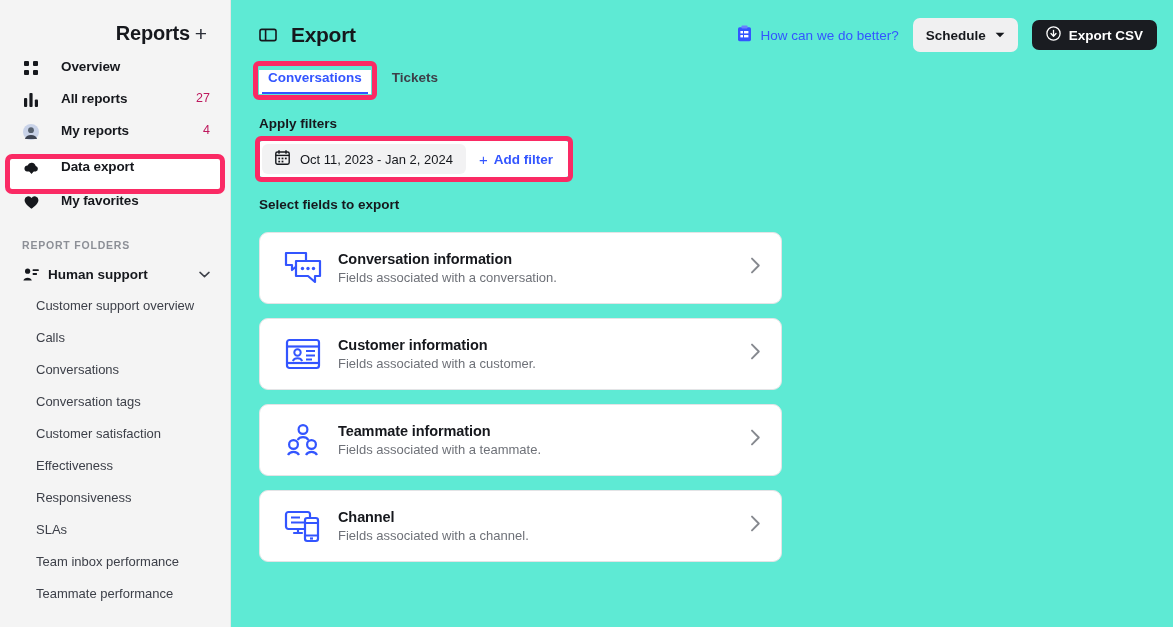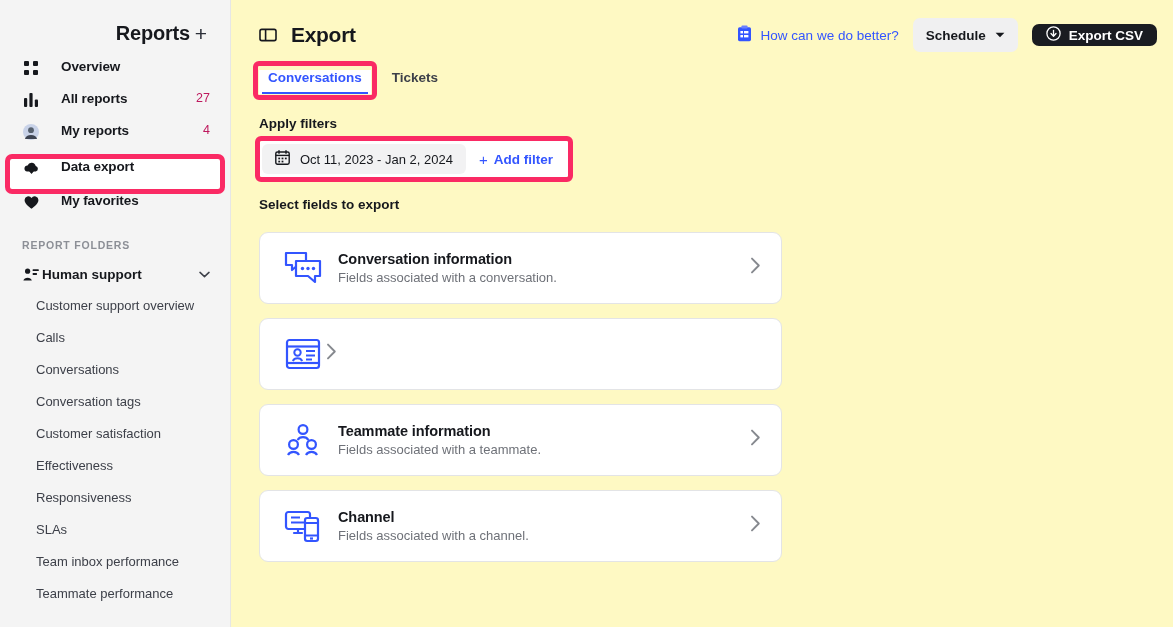--- a/index.html
+++ b/index.html
@@ -49,50 +49,50 @@
   .hl-box {
     position: absolute; inset: -5px -4px -5px -4px;
     border: 5px solid #fa2a64; border-radius: 7px; pointer-events: none;
   }
 
   .folders-label {
     font-size: 10.5px; font-weight: bold; color: #8c8f96;
     letter-spacing: 0.8px; padding: 14px 22px 8px 22px;
   }
   .folder-row {
-    display: flex; align-items: center; gap: 2px;
+    display: flex; align-items: center; gap: 8px;
     height: 30px; padding: 0 20px 0 22px; cursor: pointer;
   }
   .folder-row .lbl { font-size: 13.5px; font-weight: bold; color: #16181d; flex: 1; }
   .chev-d { color: #3d4049; font-size: 11px; }
   .sub-item {
     font-size: 13px; color: #3d4049; height: 32px;
     display: flex; align-items: center; padding-left: 36px; cursor: pointer;
   }
 
   
-  #main { flex: 1; height: 627px; background: #fef9c3; position: relative; overflow: hidden; }
+  #main { flex: 1; height: 627px; background: #5eead4; position: relative; overflow: hidden; }
   .topbar {
     display: flex; align-items: center; padding: 18px 16px 0 28px; height: 52px;
   }
   .panel-ico { width: 18px; height: 18px; margin-right: 14px; flex: 0 0 18px; cursor: pointer; }
   .page-title { font-size: 21px; font-weight: bold; color: #16181d; letter-spacing: -0.3px; }
   .top-right { margin-left: auto; display: flex; align-items: center; gap: 14px; }
   .feedback { display: flex; align-items: center; gap: 9px; cursor: pointer; }
   .feedback .txt { font-size: 13.5px; color: #3355ff; }
   .btn-sched {
     background: #f0f0f1; border: none; border-radius: 7px;
     height: 34px; padding: 0 13px; display: flex; align-items: center; gap: 9px;
     font-size: 13.5px; font-weight: bold; color: #16181d; cursor: pointer;
     font-family: inherit;
   }
   .btn-sched .car { font-size: 9px; color: #16181d; }
   .btn-csv {
     background: #1a1c21; border: none; border-radius: 7px;
-    height: 22px; padding: 0 14px; display: flex; align-items: center; gap: 8px;
+    height: 30px; padding: 0 14px; display: flex; align-items: center; gap: 8px;
     font-size: 13.5px; font-weight: bold; color: #fff; cursor: pointer;
     font-family: inherit;
   }
 
   
   .tabs-row { display: flex; align-items: flex-end; padding: 14px 0 0 28px; height: 42px; gap: 0; }
   .tab {
     font-size: 13.5px; font-weight: bold; color: #3d4049;
     padding: 0 9px 9px 9px; cursor: pointer; position: relative;
   }
@@ -373,20 +373,24 @@
             <rect x="2" y="2" width="32" height="28" rx="2.5" stroke="#3355ff" stroke-width="2.2" fill="none"></rect>
             <line x1="2" y1="8.5" x2="34" y2="8.5" stroke="#3355ff" stroke-width="2.2"></line>
             <line x1="2" y1="25" x2="34" y2="25" stroke="#3355ff" stroke-width="2.2"></line>
             <circle cx="12.5" cy="14.5" r="3.2" stroke="#3355ff" stroke-width="2" fill="none"></circle>
             <path d="M7.8 23 A5 4.3 0 0 1 17.2 23" stroke="#3355ff" stroke-width="2" fill="none"></path>
             <line x1="21" y1="13" x2="30" y2="13" stroke="#3355ff" stroke-width="2"></line>
             <line x1="21" y1="17.5" x2="30" y2="17.5" stroke="#3355ff" stroke-width="2"></line>
             <line x1="21" y1="21.5" x2="27" y2="21.5" stroke="#3355ff" stroke-width="2"></line>
           </svg>
         </span>
+        <span class="ctext">
+          <span class="ctitle" style="display:block;">Customer information</span>
+          <span class="cdesc" style="display:block;">Fields associated with a customer.</span>
+        </span>
         <span class="cchev">
           <svg width="11" height="17" viewBox="0 0 11 17">
               <path d="M2 1.6 L8.8 8.5 L2 15.4" stroke="#86898f" stroke-width="1.9" fill="none" stroke-linecap="round" stroke-linejoin="round"></path>
             </svg>
         </span>
       </div>
 
       <div class="card">
         <span class="cico">
           <svg width="36" height="34" viewBox="0 0 36 34">

